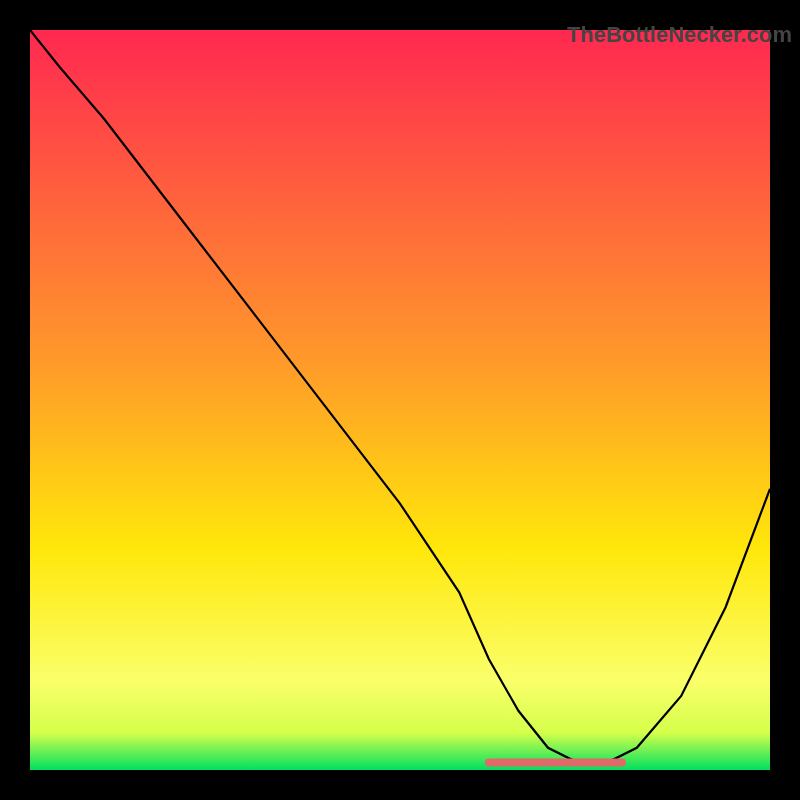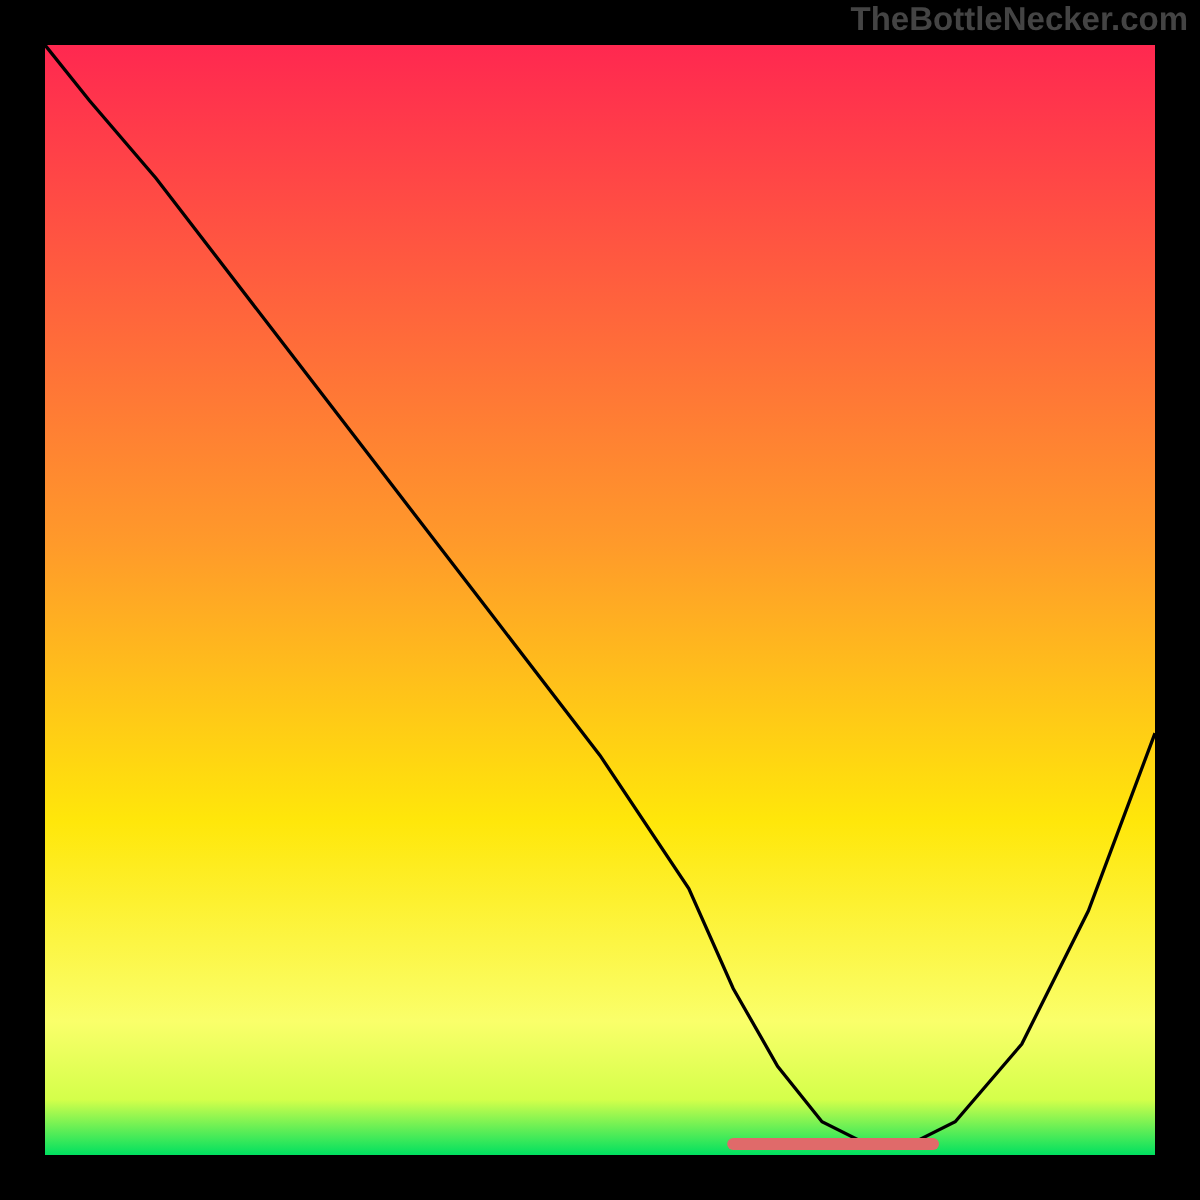--- a/index.html
+++ b/index.html
@@ -1,20 +1,20 @@
 <!DOCTYPE html>
 <html><head>
 <meta charset="utf-8">
 <style>
   * { margin: 0; padding: 0; box-sizing: border-box; }
   body { width: 800px; height: 800px; background: #000; overflow: hidden; font-family: Arial, sans-serif; }
   .container { position: relative; width: 800px; height: 800px; }
   .watermark {
     position: absolute;
-    top: 0;
+    top: 22px;
     right: 8px;
     color: #444;
     font-size: 22px;
     font-weight: bold;
     z-index: 10;
   }
   .plot-area {
     position: absolute;
     left: 30px;
     top: 30px;

